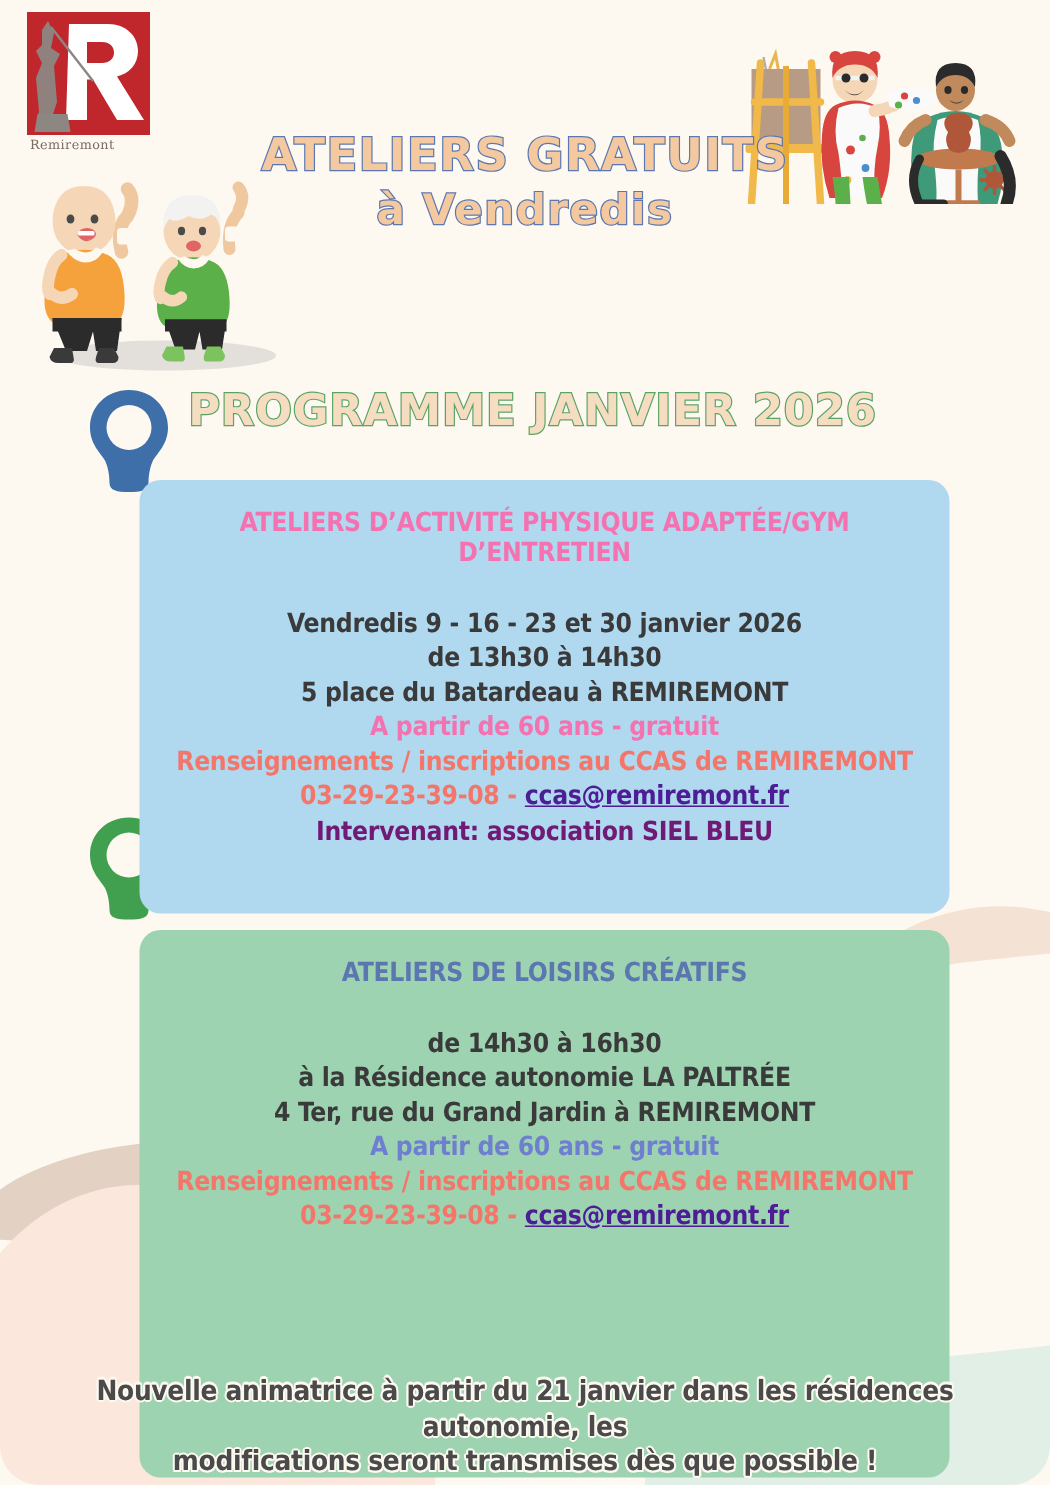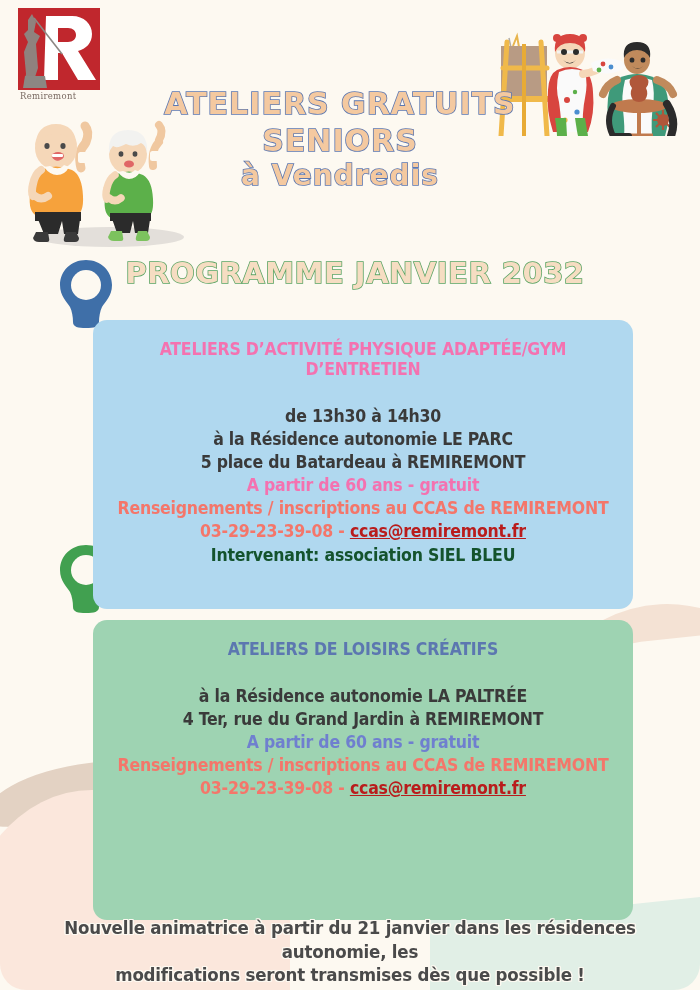--- a/index.html
+++ b/index.html
@@ -47,21 +47,21 @@
 
   
   .logo{position:absolute;left:8px;top:6px;width:102px;height:98px;}
 
   
   .illus-seniors{position:absolute;left:18px;top:106px;width:185px;height:145px;}
   .illus-crafts{position:absolute;left:487px;top:8px;width:205px;height:128px;}
 
   
   .title-main{
-    position:absolute;left:140px;top:86px;width:400px;
+    position:absolute;left:150px;top:86px;width:400px;
     text-align:center;
     font-family:"DejaVu Sans", sans-serif;
     font-weight:bold;
     color:#f4c9a0;
     letter-spacing:1px;
     line-height:1.22;
     -webkit-text-stroke:1.6px #5c77b0;
     paint-order:stroke fill;
   }
   .title-line1{display:block;font-size:30px;}
@@ -87,21 +87,21 @@
 
   
   .panel{
     position:absolute;left:93px;width:540px;
     border-radius:14px;
     box-sizing:border-box;
     text-align:center;
     padding:10px 12px 28px 12px;
   }
   .panel-blue{top:320px;height:289px;background:#b0d8ef;}
-  .panel-green{top:620px;height:300px;background:#9ed3b2;}
+  .panel-green{top:620px;height:365px;background:#9ed3b2;}
 
   .panel-head{
     font-family:"DejaVu Sans Condensed","DejaVu Sans", sans-serif;
     font-weight:bold;
     font-size:17.5px;
     letter-spacing:-0.2px;
     margin:9px 0 0 0;
   }
   .head-pink{color:#f472b0;}
   .head-blue{color:#5c77b0;}
@@ -113,23 +113,23 @@
     line-height:1.32;
     letter-spacing:-0.2px;
     color:#333333;
     margin:0;
   }
   .spacer-lg{height:26px;}
   .c-dark{color:#3a3a3a;}
   .c-pink{color:#f472b0;}
   .c-blueviolet{color:#6f7fcf;}
   .c-salmon{color:#f4766a;}
-  .c-darkgreen{color:#14532d;}
+  .c-darkgreen{color:#701a75;}
   .c-darkgreen2{color:#2e5e3f;}
-  .mail-link{color:#b91c1c;text-decoration:underline;}
+  .mail-link{color:#4c1d95;text-decoration:underline;}
 
   
   .footer-note{
     position:absolute;left:20px;top:916px;width:660px;
     text-align:center;
     font-family:"DejaVu Sans Condensed","DejaVu Sans", sans-serif;
     font-weight:bold;
     font-size:18.5px;
     line-height:1.28;
     letter-spacing:-0.2px;
@@ -255,55 +255,55 @@
       <path d="M138 127 h28" stroke="#c07a4e" stroke-width="3"></path>
       <circle cx="176" cy="112" r="6" fill="#b0573a"></circle>
       <path d="M176 102 v20 M166 112 h20 M169 105 l14 14 M183 105 l-14 14" stroke="#b0573a" stroke-width="2.2"></path>
       <path d="M126 98 q-8 14 0 30 l16 0" stroke="#2b2b2b" stroke-width="6" fill="none" stroke-linecap="round"></path>
       <path d="M180 96 q10 16 4 32" stroke="#2b2b2b" stroke-width="8" fill="none" stroke-linecap="round"></path>
     </svg>
   </div>
 
   <div class="title-main">
     <span class="title-line1">ATELIERS GRATUITS</span>
-    <span class="title-line2">SENIORS</span>
     <span class="title-line3">à Vendredis</span>
   </div>
 
-  <div class="title-programme">PROGRAMME JANVIER 2032</div>
+  <div class="title-programme">PROGRAMME JANVIER 2026</div>
 
   <div class="pin pin-blue">
     <svg viewBox="0 0 58 72" width="58" height="72" aria-hidden="true">
       <path d="M29 2 C14 2 3 13 3 27 c0 11 7 17 10 22 2 4 3 10 3 15 0 5 5 6 13 6 8 0 13 -1 13 -6 0 -5 1 -11 3 -15 3 -5 10 -11 10 -22 C55 13 44 2 29 2z" fill="#3f6fa8"></path>
       <circle cx="29" cy="27" r="15" fill="#fdf9f1"></circle>
     </svg>
   </div>
 
   <div class="pin pin-green">
     <svg viewBox="0 0 58 72" width="58" height="72" aria-hidden="true">
       <path d="M29 2 C14 2 3 13 3 27 c0 11 7 17 10 22 2 4 3 10 3 15 0 5 5 6 13 6 8 0 13 -1 13 -6 0 -5 1 -11 3 -15 3 -5 10 -11 10 -22 C55 13 44 2 29 2z" fill="#41a050"></path>
       <circle cx="29" cy="27" r="15" fill="#fdf9f1"></circle>
     </svg>
   </div>
 
   <div class="panel panel-blue">
     <p class="panel-head head-pink">ATELIERS D’ACTIVITÉ PHYSIQUE ADAPTÉE/GYM D’ENTRETIEN</p>
     <div class="spacer-lg"></div>
+    <p class="body-line c-dark">Vendredis 9 - 16 - 23 et 30 janvier 2026</p>
     <p class="body-line c-dark">de 13h30 à 14h30</p>
-    <p class="body-line c-dark">à la Résidence autonomie LE PARC</p>
     <p class="body-line c-dark">5 place du Batardeau à REMIREMONT</p>
     <p class="body-line c-pink">A partir de 60 ans - gratuit</p>
     <p class="body-line c-salmon">Renseignements / inscriptions au CCAS de REMIREMONT</p>
     <p class="body-line c-salmon"><span>03-29-23-39-08</span><span> - </span><span class="mail-link">ccas@remiremont.fr</span></p>
     <p class="body-line c-darkgreen">Intervenant: association SIEL BLEU</p>
   </div>
 
   <div class="panel panel-green">
     <p class="panel-head head-blue">ATELIERS DE LOISIRS CRÉATIFS</p>
     <div class="spacer-lg"></div>
+    <p class="body-line c-dark">de 14h30 à 16h30</p>
     <p class="body-line c-dark">à la Résidence autonomie LA PALTRÉE</p>
     <p class="body-line c-dark">4 Ter, rue du Grand Jardin à REMIREMONT</p>
     <p class="body-line c-blueviolet">A partir de 60 ans - gratuit</p>
     <p class="body-line c-salmon">Renseignements / inscriptions au CCAS de REMIREMONT</p>
     <p class="body-line c-salmon"><span>03-29-23-39-08</span><span> - </span><span class="mail-link">ccas@remiremont.fr</span></p>
   </div>
 
   <div class="footer-note">
     <div>Nouvelle animatrice à partir du 21 janvier dans les résidences autonomie, les</div>
     <div>modifications seront transmises dès que possible !</div>

